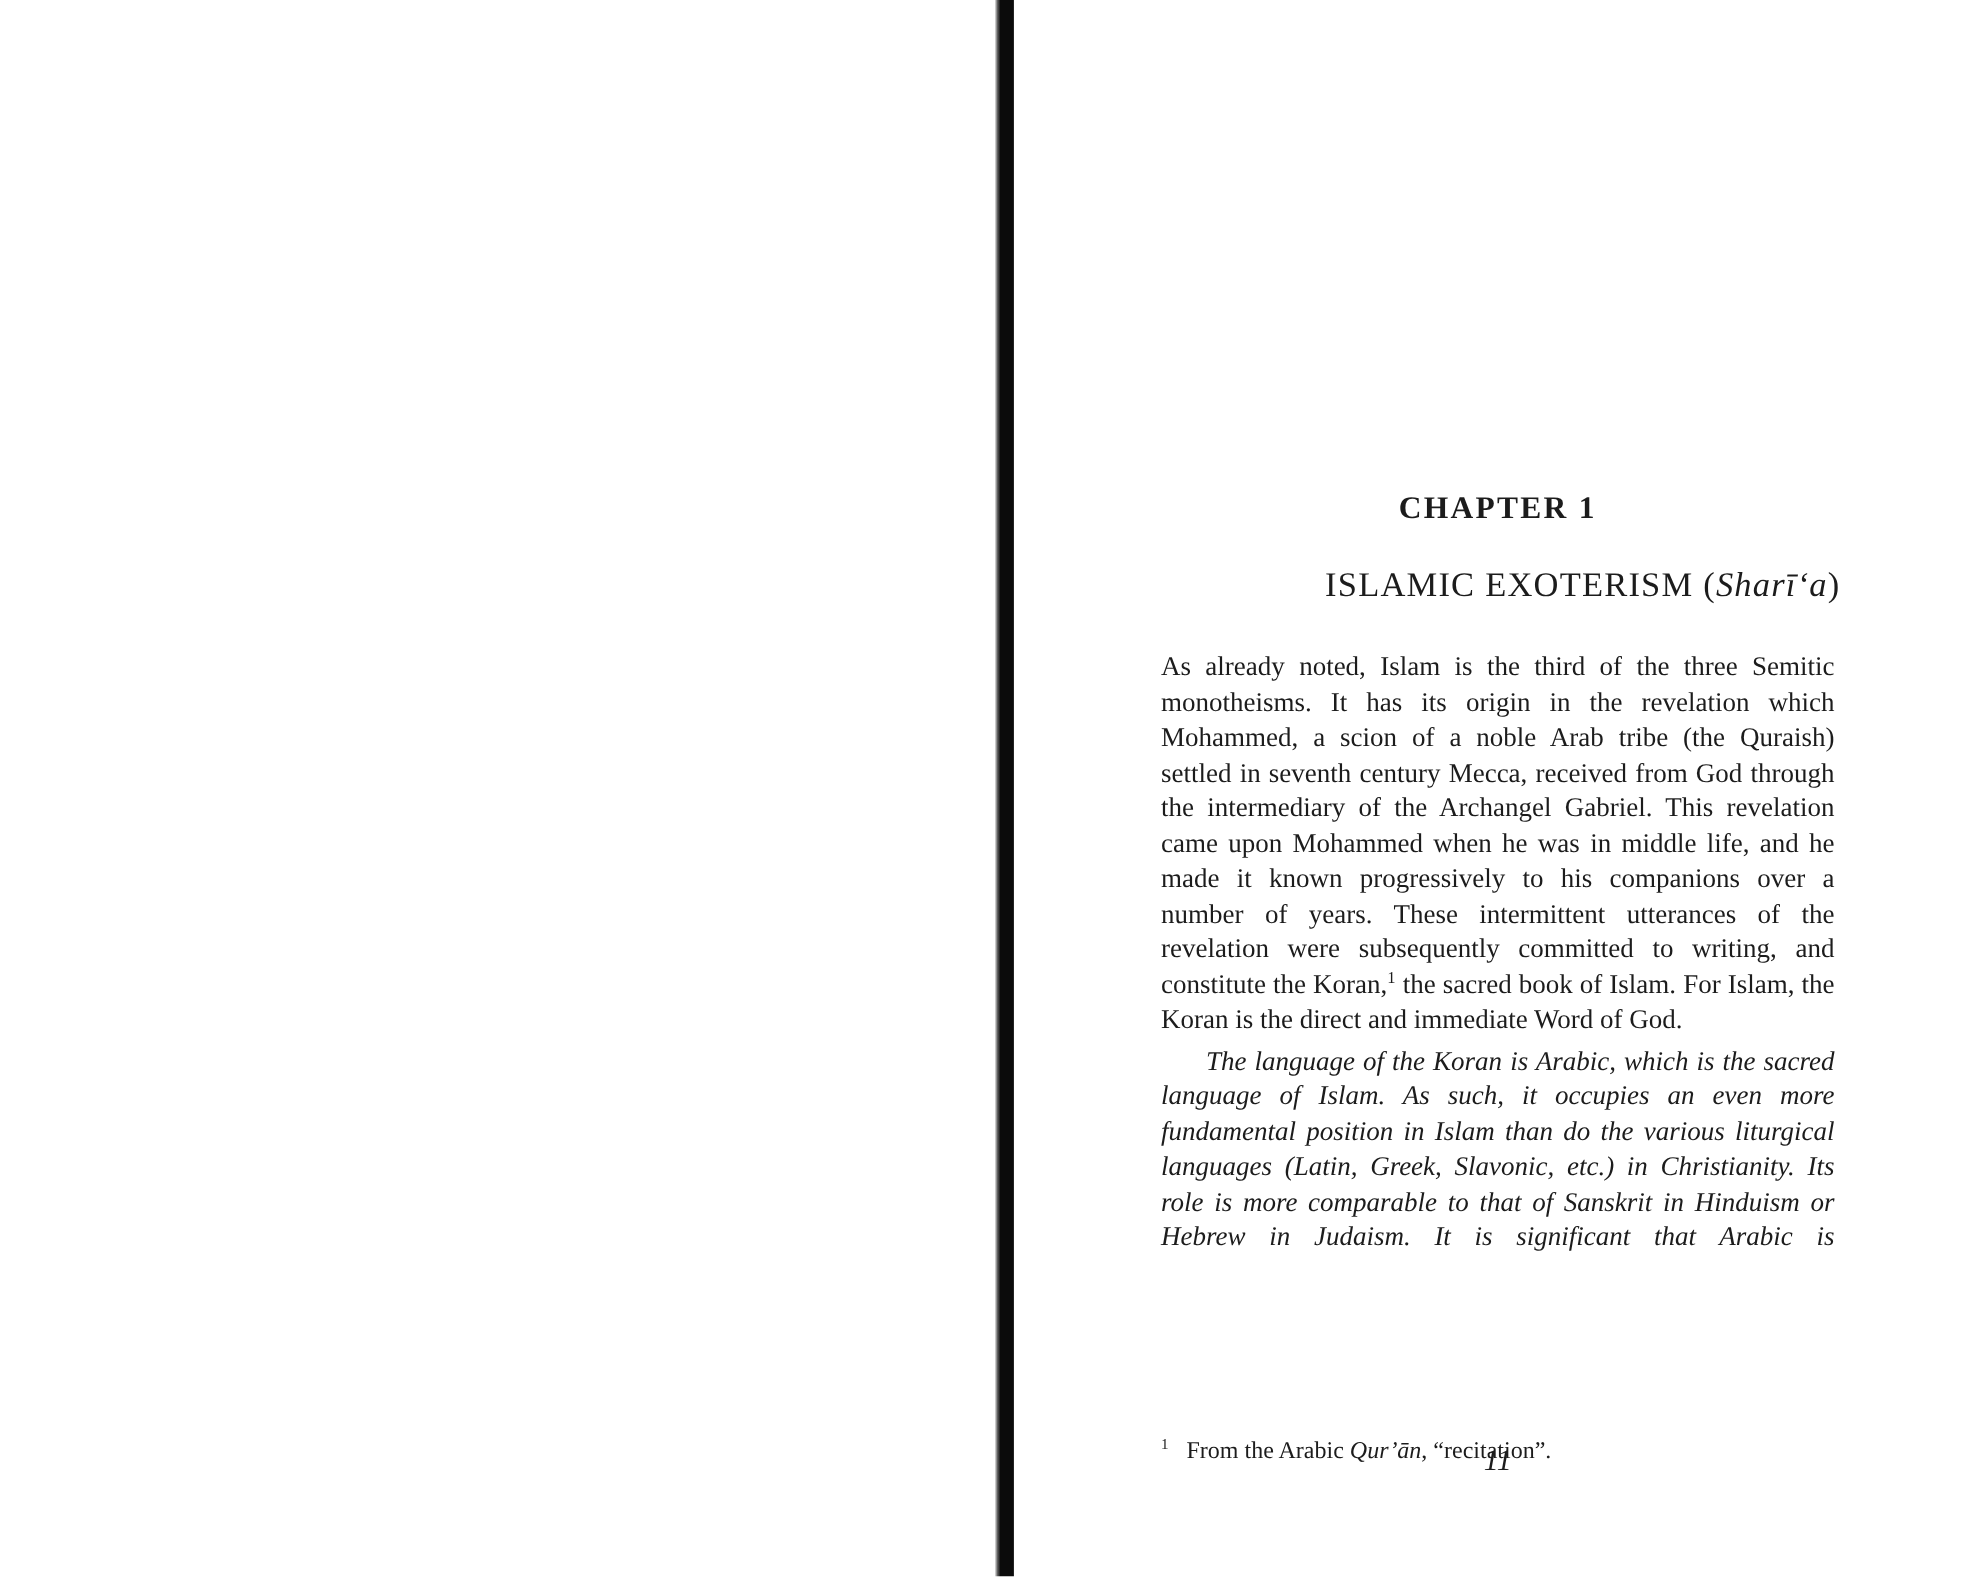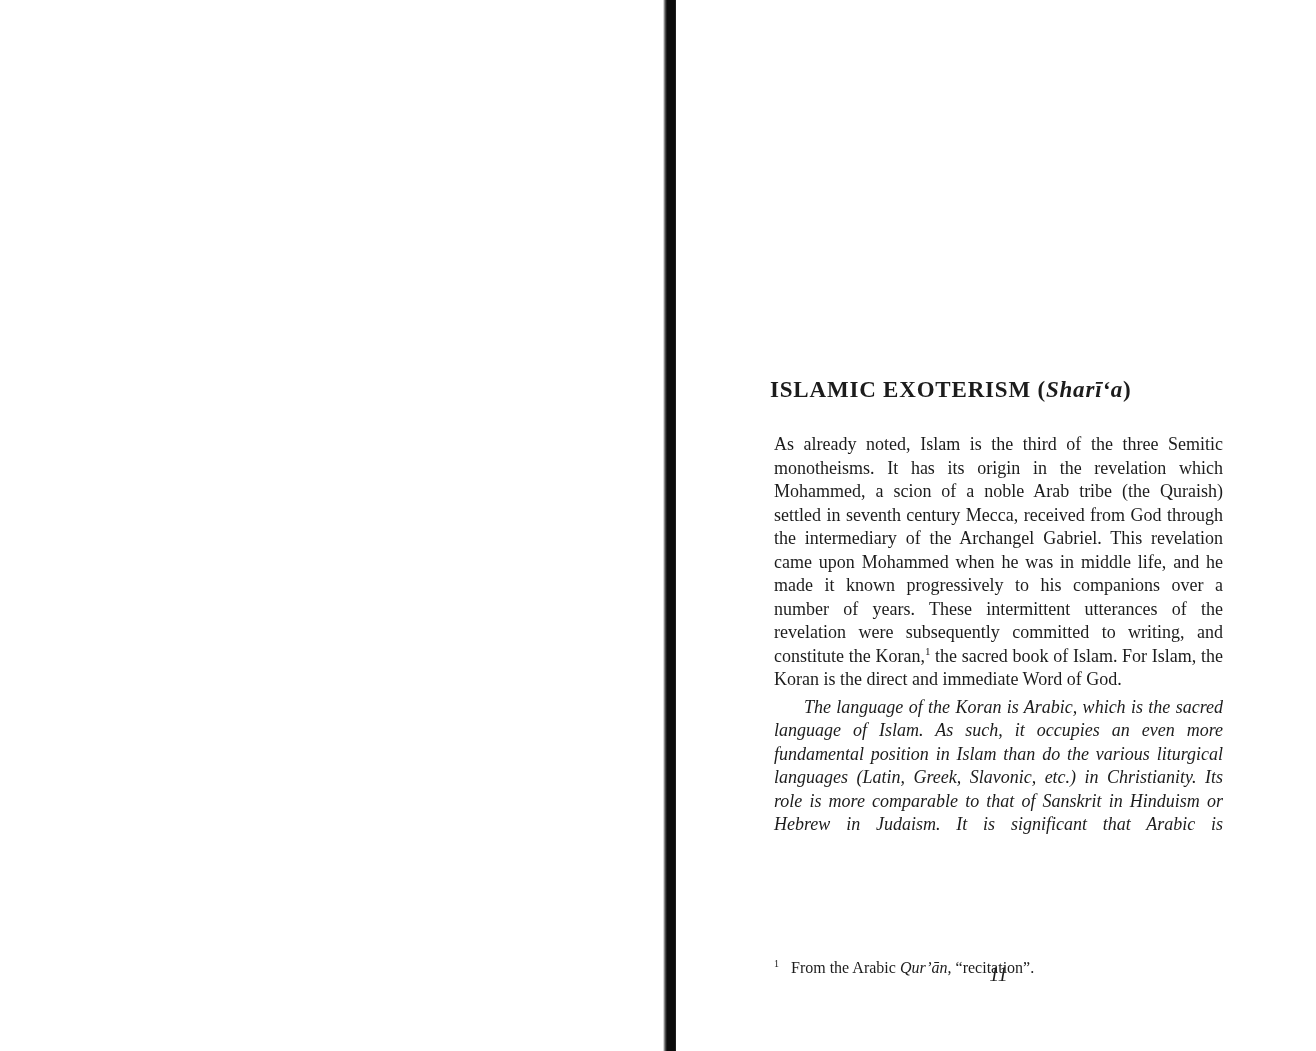--- a/index.html
+++ b/index.html
@@ -23,21 +23,21 @@
   .right-page{position:absolute;top:0;left:676px;width:640px;height:1051px;background:var(--paper);}
 
   .text-column{position:absolute;top:0;left:94px;width:457px;height:1051px;}
 
   .chapter-heading{
     position:absolute;top:326px;left:0;width:100%;
     text-align:center;font-weight:bold;font-size:21px;letter-spacing:1.5px;
   }
   .page-title{
     position:absolute;top:377px;left:0;width:100%;
-    text-align:left;font-weight:bold;font-size:23px;letter-spacing:0.8px;
+    text-align:right;font-weight:normal;font-size:23px;letter-spacing:0.8px;
     white-space:nowrap;
   }
   .page-title .title-italic{font-style:italic;}
 
   .body-text{
     position:absolute;top:429px;left:0;width:457px;
     font-size:18px;line-height:23.5px;text-align:justify;
   }
   .body-text p{margin:4px;}
   .body-text p.indented{text-indent:30px;text-align-last:justify;font-style:italic;}
@@ -60,20 +60,21 @@
 
 <div class="scan">
 
   <div class="left-page"></div>
 
   <div class="spine"></div>
 
   <div class="right-page">
     <div class="text-column">
 
+      <div class="chapter-heading">CHAPTER 1</div>
 
       <div class="page-title"><span>ISLAMIC EXOTERISM (</span><span class="title-italic">Sharī‘a</span><span>)</span></div>
 
       <div class="body-text">
         <p><span>As already noted, Islam is the third of the three Semitic monotheisms. It has its origin in the revelation which Mohammed, a scion of a noble Arab tribe (the Quraish) settled in seventh century Mecca, received from God through the intermediary of the Archangel Gabriel. This revelation came upon Mohammed when he was in middle life, and he made it known progressively to his companions over a number of years. These intermittent utterances of the revelation were subsequently committed to writing, and constitute the Koran,</span><sup class="note-ref">1</sup><span> the sacred book of Islam. For Islam, the Koran is the direct and immediate Word of God.</span></p>
         <p class="indented">The language of the Koran is Arabic, which is the sacred language of Islam. As such, it occupies an even more fundamental position in Islam than do the various liturgical languages (Latin, Greek, Slavonic, etc.) in Christianity. Its role is more comparable to that of Sanskrit in Hinduism or Hebrew in Judaism. It is significant that Arabic is</p>
       </div>
 
       <div class="footnote"><span class="fn-marker">1</span><span>From the Arabic </span><span class="fn-italic">Qur’ān</span><span>, “recitation”.</span></div>
 

